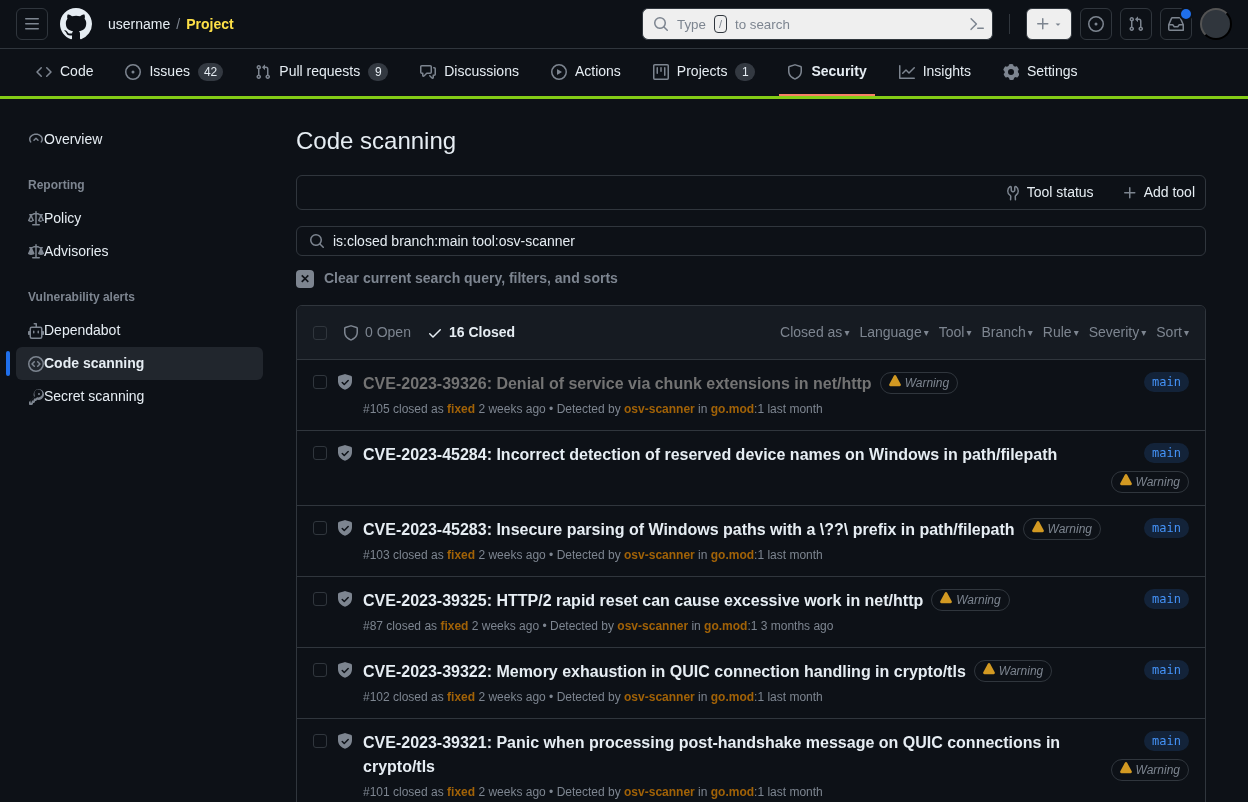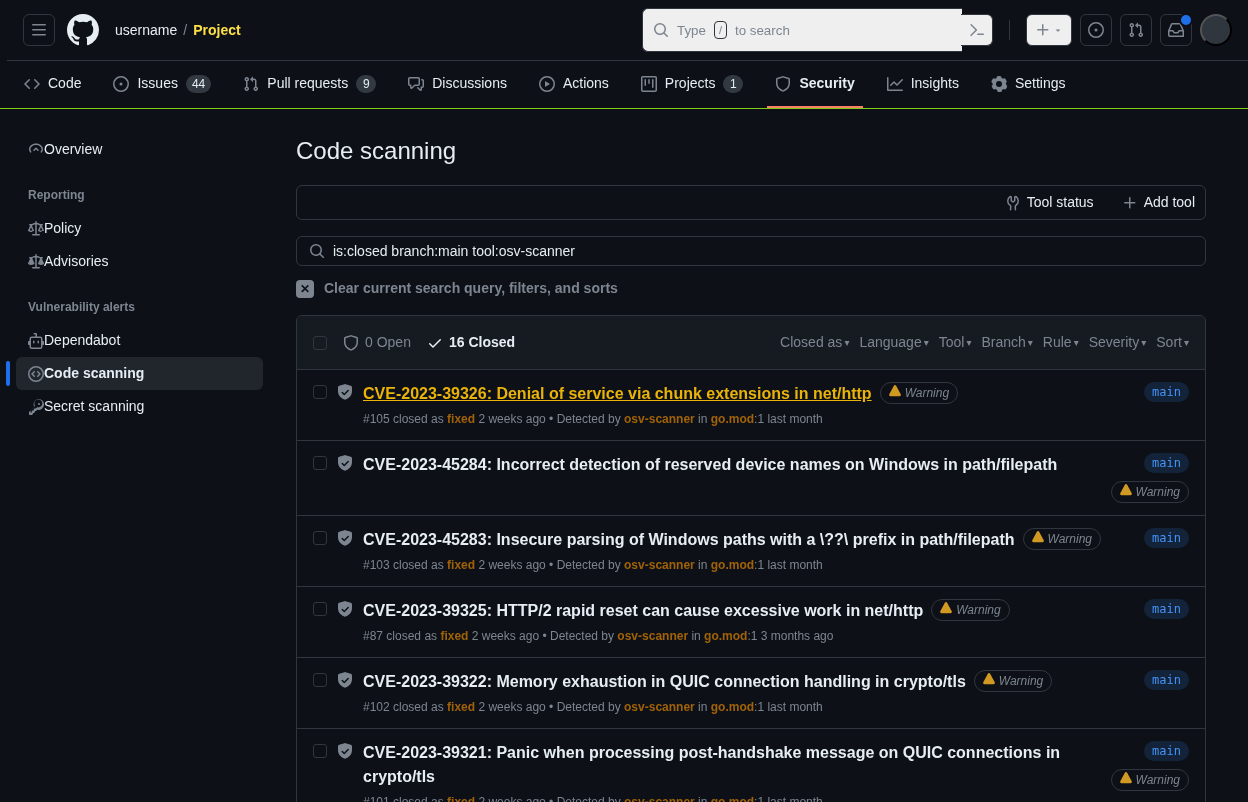--- a/index.html
+++ b/index.html
@@ -12,21 +12,20 @@
 }
 a { color: inherit; text-decoration: none; }
 
 
 .app-header {
   display: flex;
   align-items: center;
   padding: 8px 16px;
   border-bottom: 1px solid #30363d;
   gap: 8px;
-  margin-left: 7px;
 }
 .icon-btn {
   width: 32px;
   height: 32px;
   border: 1px solid #30363d;
   border-radius: 6px;
   display: flex;
   align-items: center;
   justify-content: center;
   color: #7d8590;
@@ -39,21 +38,21 @@
 .breadcrumb .sep { color: #7d8590; }
 .breadcrumb .repo { font-weight: 600; color: #fde047; }
 .spacer { flex: 1; }
 .search-box {
   display: flex;
   align-items: center;
   border: 1px solid #30363d;
   border-radius: 6px;
   padding: 0 10px;
   width: 320px;
-  height: 44px;
+  height: 32px;
   color: #7d8590;
   gap: 8px;
 }
 .kbd {
   border: 1px solid #30363d;
   border-radius: 4px;
   padding: 0 4px;
   font-size: 11px;
   line-height: 16px;
 }
@@ -68,21 +67,21 @@
 }
 .search-wrap { display: flex; align-items: center; }
 .search-wrap .search-box { border-radius: 6px 0 0 6px; border-right: none; }
 .vdivider { width: 1px; height: 20px; background: #30363d; margin: 0 8px; }
 .plus-btn { display: flex; align-items: center; gap: 2px; padding: 0 8px; height: 32px; border: 1px solid #30363d; border-radius: 6px; color: #7d8590; }
 .notif-dot { position: relative; }
 .notif-dot::after { content: ""; position: absolute; top: -2px; right: -2px; width: 10px; height: 10px; background: #1f6feb; border-radius: 50%; border: 2px solid #0d1117; }
 .avatar { width: 32px; height: 32px; border-radius: 50%; background: #30363d; }
 
 
-.repo-nav { display: flex; border-bottom: 1px solid #84cc16; padding: 0 8px; overflow-x: auto; }
+.repo-nav { display: flex; border-bottom: 3px solid #84cc16; padding: 0 20px; overflow-x: auto; }
 .repo-nav-item {
   display: flex; align-items: center; gap: 8px;
   padding: 12px 8px; margin: 0 8px;
   color: #e6edf3;
   border-bottom: 2px solid transparent;
   white-space: nowrap;
 }
 .repo-nav-item.active { border-bottom-color: #f78166; font-weight: 600; }
 .counter {
   background: rgba(110,118,129,0.4);
@@ -148,21 +147,21 @@
 .filters { margin-left: auto; display: flex; gap: 10px; justify-content: flex-end; }
 .filter { color: #7d8590; display: flex; align-items: center; gap: 2px; cursor: pointer; }
 
 .alert-row { padding: 12px 16px; border-bottom: 1px solid #30363d; display: flex; gap: 10px; }
 .alert-row:last-child { border-bottom: none; }
 .alert-chk { width: 14px; height: 14px; border: 1px solid #30363d; border-radius: 3px; margin-top: 3px; flex-shrink: 0; }
 .shield-icon { color: #7d8590; margin-top: 2px; flex-shrink: 0; }
 .alert-body { flex: 1; min-width: 0; }
 .alert-title-row { display: flex; align-items: flex-start; gap: 8px; flex-wrap: wrap; }
 .alert-title { font-weight: 600; font-size: 16px; color: #e6edf3; }
-.alert-title.link { text-decoration: underline; color: #eab308; }
+.alert-title.link { color: #737373; }
 .badge-warn {
   display: inline-flex; align-items: center; gap: 4px;
   border: 1px solid #30363d; border-radius: 20px;
   padding: 1px 8px; font-size: 12px; color: #7d8590; font-style: italic;
 }
 .badge-warn .tri { color: #d29922; }
 .branch-pill {
   background: rgba(56,139,253,0.15); color: #4493f8;
   border-radius: 20px; padding: 1px 8px;
   font-family: ui-monospace, SFMono-Regular, monospace;
@@ -244,21 +243,21 @@
         <path d="M4.72 3.22a.75.75 0 011.06 1.06L2.06 8l3.72 3.72a.75.75 0 11-1.06 1.06L.47 8.53a.75.75 0 010-1.06l4.25-4.25zm6.56 0a.75.75 0 10-1.06 1.06L13.94 8l-3.72 3.72a.75.75 0 101.06 1.06l4.25-4.25a.75.75 0 000-1.06l-4.25-4.25z"></path>
       </svg>
       <span>Code</span>
     </a>
     <a class="repo-nav-item">
       <svg width="16" height="16" viewBox="0 0 16 16" style="color:#7d8590">
         <path d="M8 9.5a1.5 1.5 0 100-3 1.5 1.5 0 000 3z"></path>
         <path d="M8 0a8 8 0 100 16A8 8 0 008 0zM1.5 8a6.5 6.5 0 1113 0 6.5 6.5 0 01-13 0z"></path>
       </svg>
       <span>Issues</span>
-      <span class="counter">44</span>
+      <span class="counter">42</span>
     </a>
     <a class="repo-nav-item">
       <svg width="16" height="16" viewBox="0 0 16 16" style="color:#7d8590">
         <path d="M1.5 3.25a2.25 2.25 0 113 2.122v5.256a2.251 2.251 0 11-1.5 0V5.372A2.25 2.25 0 011.5 3.25zm5.677-.177L9.573.677A.25.25 0 0110 .854V2.5h1A2.5 2.5 0 0113.5 5v5.628a2.251 2.251 0 11-1.5 0V5a1 1 0 00-1-1h-1v1.646a.25.25 0 01-.427.177L7.177 3.427a.25.25 0 010-.354zM3.75 2.5a.75.75 0 100 1.5.75.75 0 000-1.5zm0 9.5a.75.75 0 100 1.5.75.75 0 000-1.5zm8.25.75a.75.75 0 101.5 0 .75.75 0 00-1.5 0z"></path>
       </svg>
       <span>Pull requests</span>
       <span class="counter">9</span>
     </a>
     <a class="repo-nav-item">
       <svg width="16" height="16" viewBox="0 0 16 16" style="color:#7d8590">

